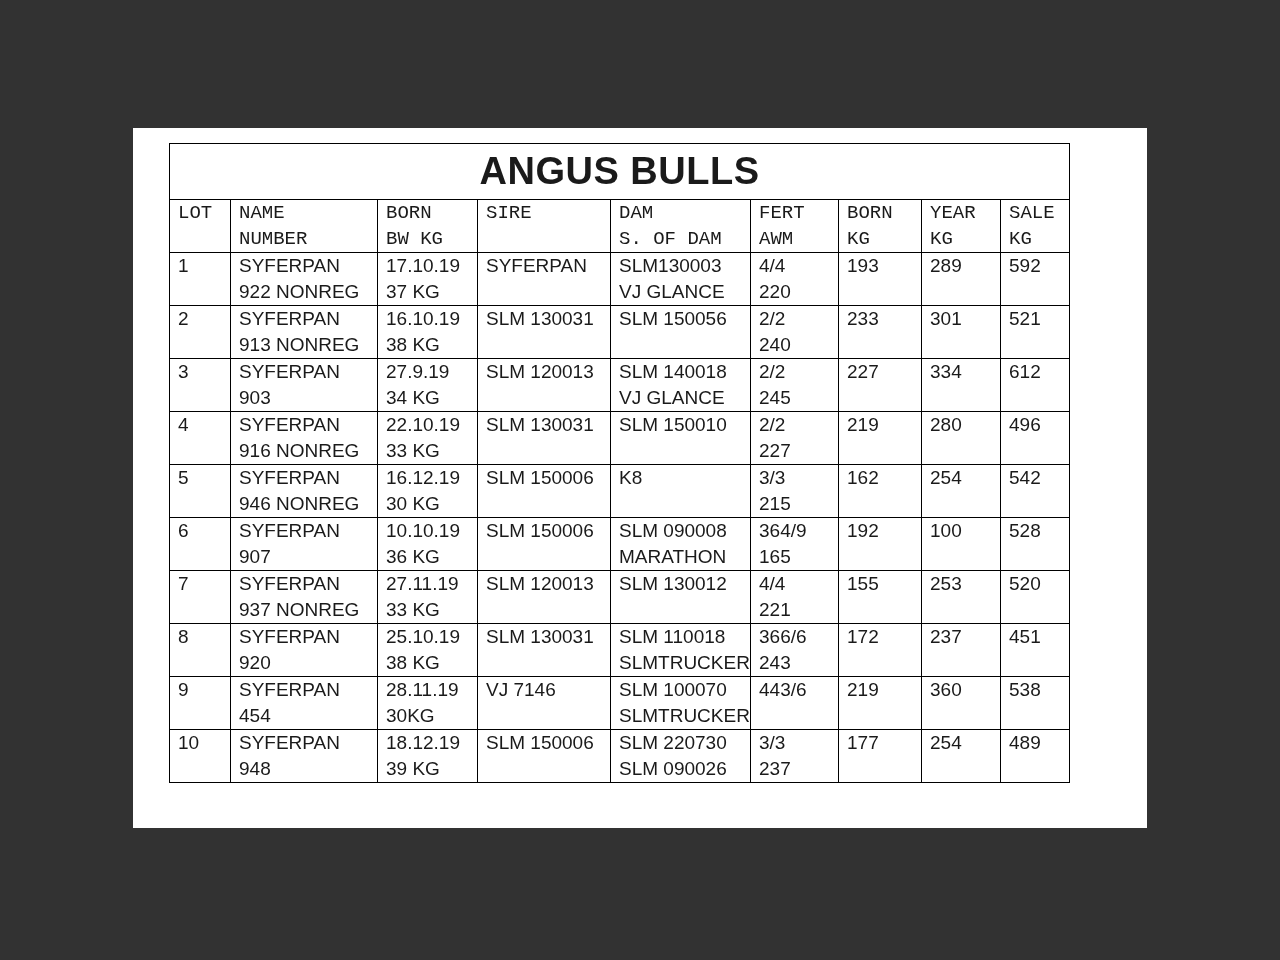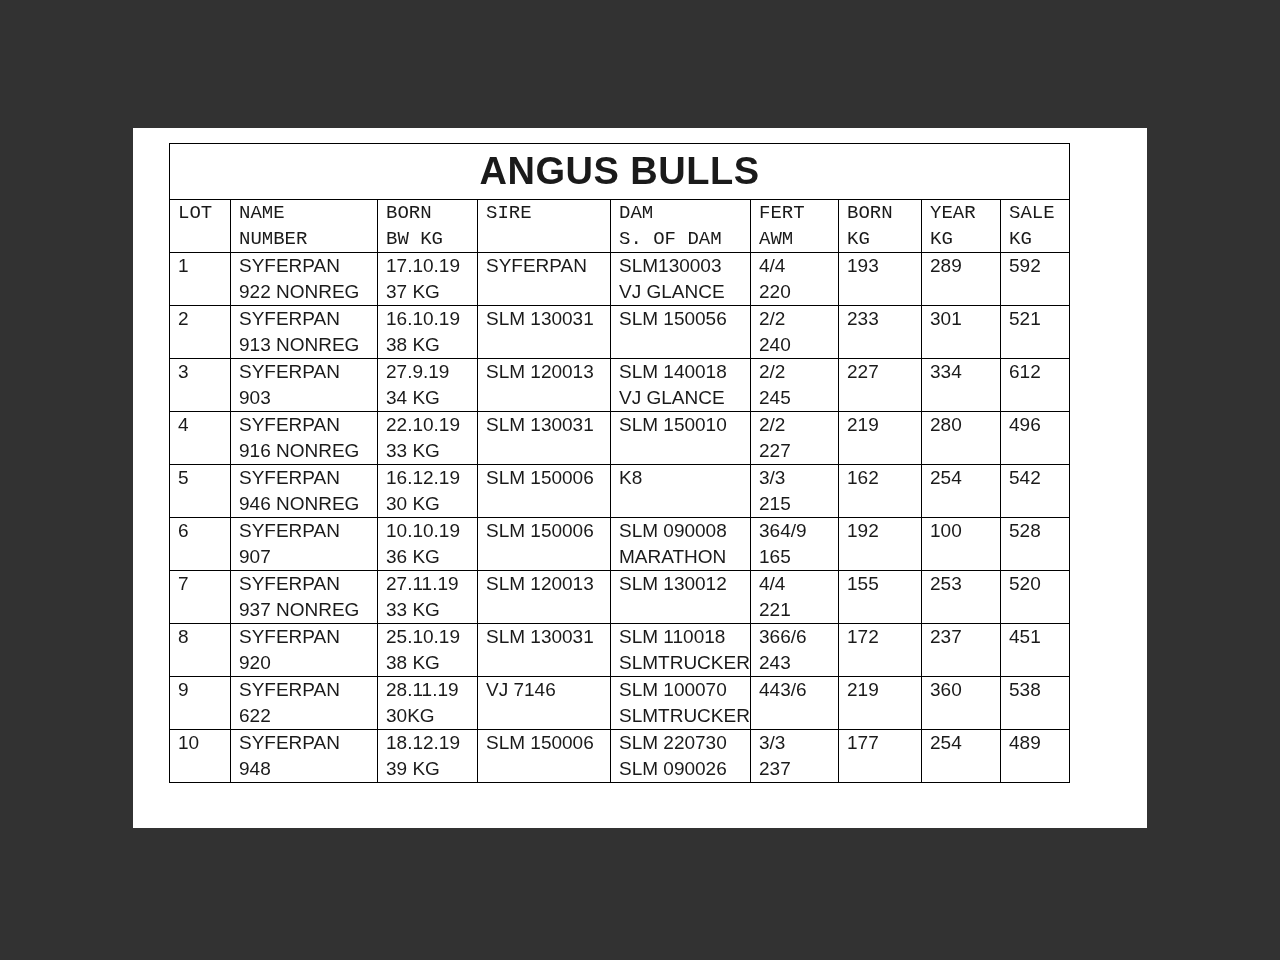--- a/index.html
+++ b/index.html
@@ -387,21 +387,21 @@
             <td>
               <div>451</div>
             </td>
           </tr>
           <tr>
             <td>
               <div>9</div>
             </td>
             <td>
               <div>SYFERPAN</div>
-              <div>622</div>
+              <div>454</div>
             </td>
             <td>
               <div>28.11.19</div>
               <div>30KG</div>
             </td>
             <td>
               <div>VJ 7146</div>
             </td>
             <td>
               <div>SLM 100070</div>

